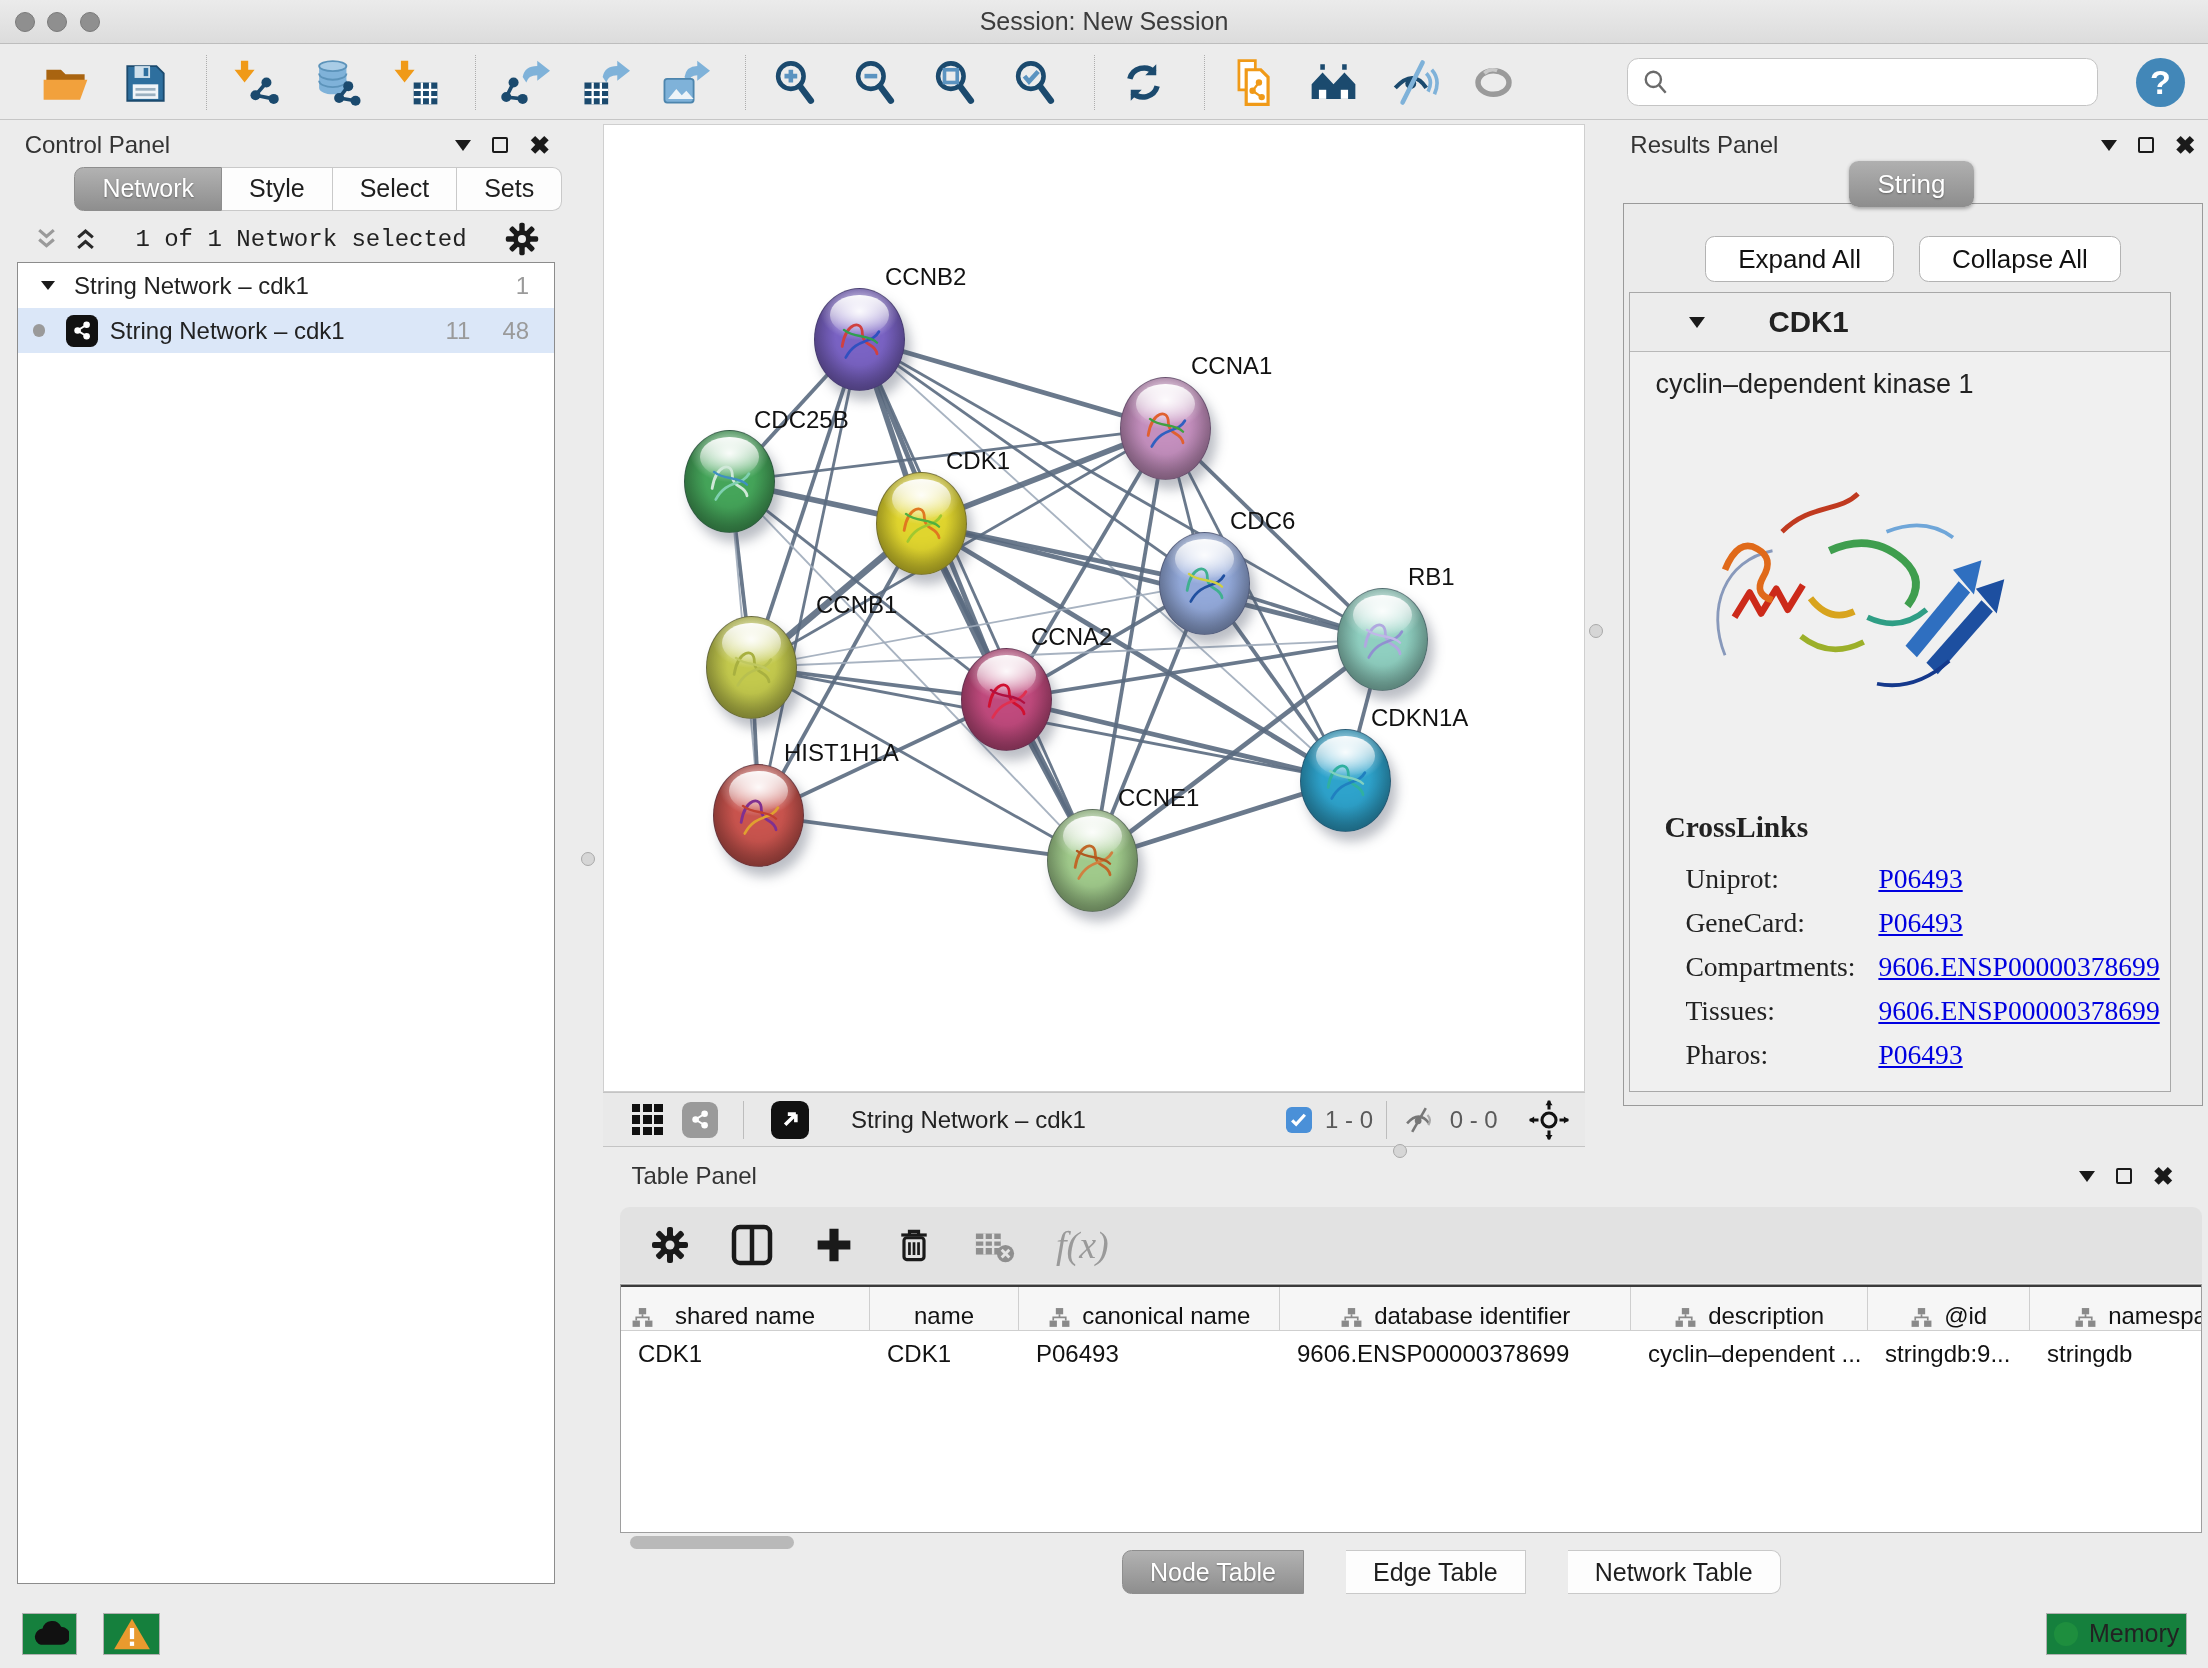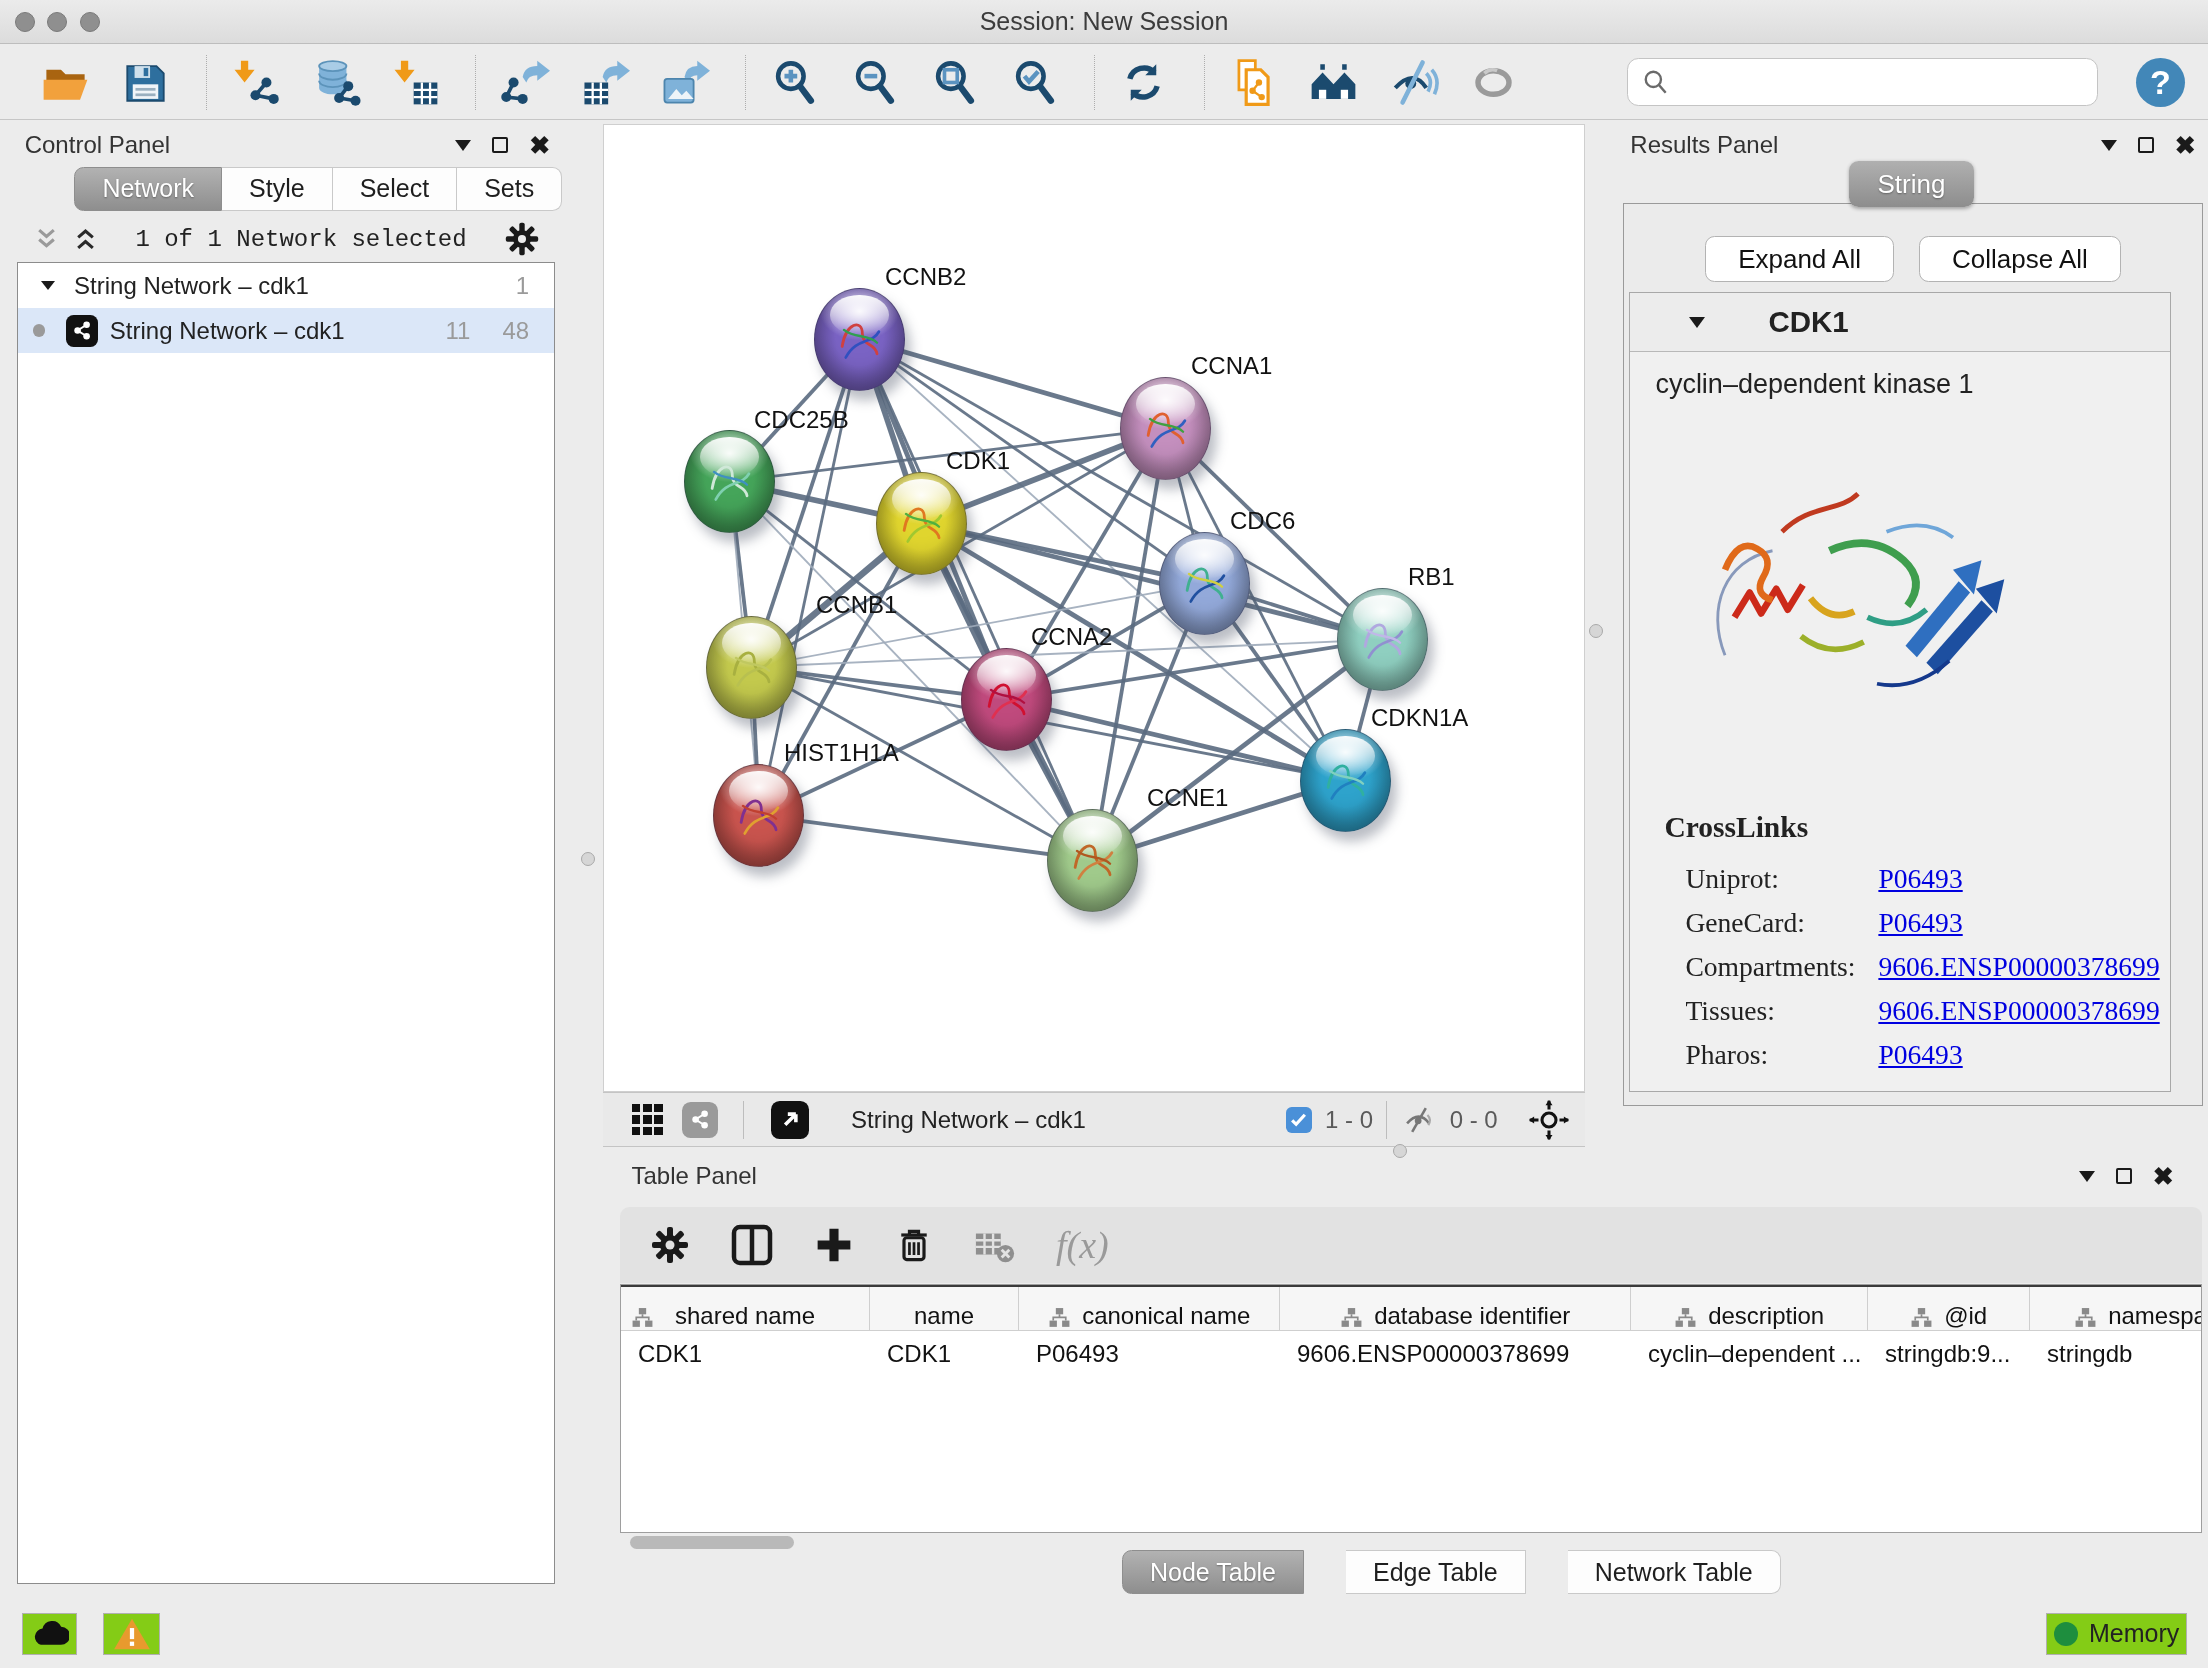--- a/index.html
+++ b/index.html
@@ -111,21 +111,21 @@
     border-right:1px solid #cfcfcf; flex:none; }
   .th.iconleft svg { position:absolute; left:9.5px; }
   #trow { display:flex; height:46px; }
   .td { flex:none; display:flex; align-items:center; padding-left:17px; font-size:24px; color:#111; overflow:hidden; white-space:nowrap; }
   #hscroll { position:absolute; left:17px; right:5.7px; top:375px; height:19px; }
   #hthumb { position:absolute; left:9.5px; top:2.9px; width:164px; height:13.3px; border-radius:6.7px; background:#b9b9b9; }
   #tp-tabs { position:absolute; left:519px; top:392px;gap:42px; }
 
   
   #status-bar { position:absolute; left:0; bottom:0; width:2208px; height:63px; background:#ececec; }
-  .sb-btn { position:absolute; top:7.6px; height:42px; background:#84cc16; border:1.9px solid #b0b0b0;
+  .sb-btn { position:absolute; top:7.6px; height:42px; background:#15803d; border:1.9px solid #b0b0b0;
     display:flex; align-items:center; justify-content:center; }
   #cloud-btn { left:22px; width:55px; }
   #warn-btn { left:103px; width:57px; }
   #mem-btn { right:21px; width:141px; font-size:25px; gap:11.4px; }
   #mem-dot { width:24px; height:24px; border-radius:50%; background:#1e8e3e; }
 </style>
 </head>
 <body>
 
 <div id="app">
@@ -503,21 +503,21 @@
         </div>
         <div class="nlabel" style="left: 180px; top: 614px;">HIST1H1A</div>
         <div class="node" style="left: 443px; top: 684px; background: radial-gradient(62% 40% at 50% 22%, rgba(255, 255, 255, 0.92), rgba(255, 255, 255, 0) 72%), radial-gradient(at 50% 48%, rgb(160, 202, 139) 38%, rgb(99, 125, 86) 100%); box-shadow: rgba(60, 70, 90, 0.35) 5.7px 9.5px 11.4px, rgba(0, 0, 0, 0.22) 0px -13.3px 21px inset;">
           <div class="hl"></div>
           <svg width="61" height="68" viewBox="0 0 64 74">
     <path d="M12 44 C16 18 34 14 34 30 C34 44 48 40 50 52" stroke="#c06828" stroke-width="3" fill="none" stroke-linecap="round"></path>
     <path d="M16 56 C28 34 44 42 52 28" stroke="#d08040" stroke-width="3" fill="none" stroke-linecap="round"></path>
     <path d="M14 26 C26 36 40 30 50 40" stroke="#b05820" stroke-width="2.6" fill="none" stroke-linecap="round"></path>
           </svg>
         </div>
-        <div class="nlabel" style="left: 514px; top: 659px; margin-left: 29px;">CCNE1</div>
+        <div class="nlabel" style="left: 514px; top: 659px;">CCNE1</div>
       </div>
   </div>
 
   <div id="net-footer">
     <span class="grid9">
         <span></span>
         <span></span>
         <span></span>
         <span></span>
         <span></span>

